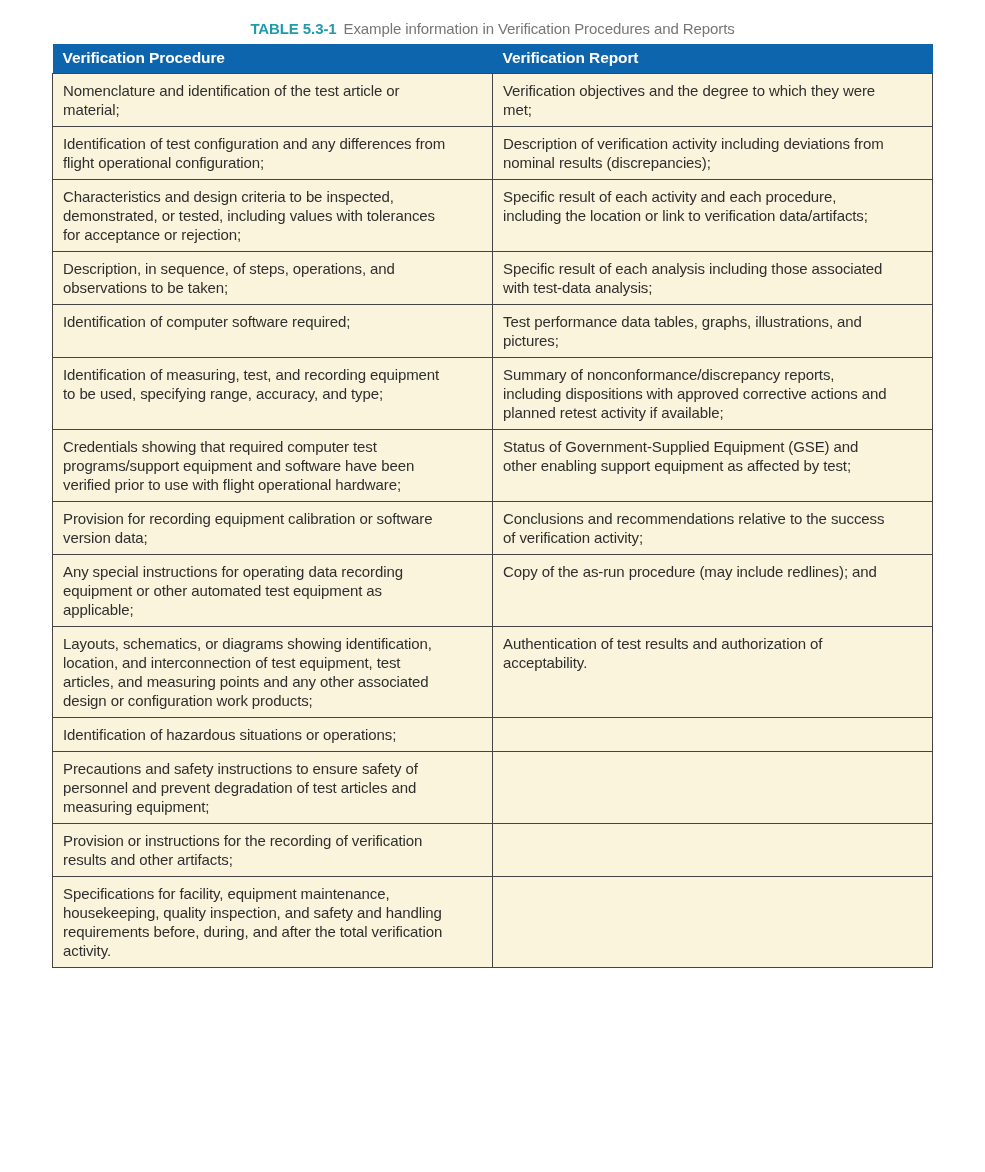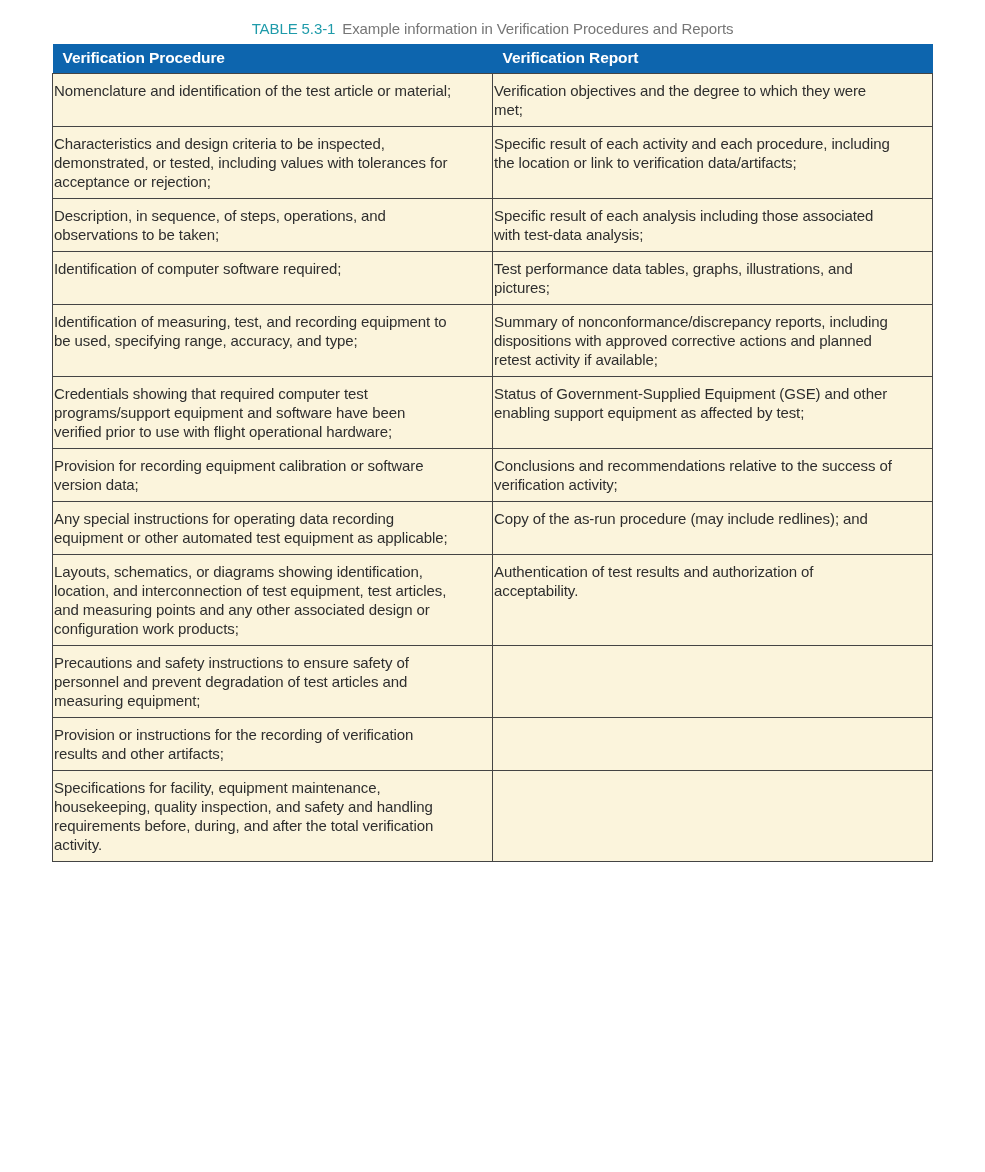--- a/index.html
+++ b/index.html
@@ -22,21 +22,21 @@
     top: 20px;
     left: 0;
     width: 100%;
     text-align: center;
     font-size: 15px;
     color: #767676;
     letter-spacing: -0.1px;
   }
   .caption-label {
     color: #1f9baa;
-    font-weight: normal;
+    font-weight: bold;
     margin-right: 7px;
   }
   table.vtable {
     position: absolute;
     top: 44px;
     left: 52px;
     width: 881px;
     border-collapse: collapse;
     table-layout: fixed;
   }
@@ -50,21 +50,21 @@
     padding: 5px 10px 6px 10px;
     height: 28px;
     box-sizing: border-box;
     border: none;
     letter-spacing: -0.1px;
   }
   table.vtable td {
     background: #fbf4dc;
     border: 1px solid #444444;
     vertical-align: top;
-    padding: 7px 38px 7px 1px;
+    padding: 7px 38px 7px 10px;
     font-size: 15px;
     line-height: 19px;
     color: #2e2e2e;
     letter-spacing: -0.1px;
     box-sizing: border-box;
   }
 </style>
 </head>
 <body>
 
@@ -84,20 +84,24 @@
         <th>Verification Procedure</th>
         <th>Verification Report</th>
       </tr>
     </thead>
     <tbody id="table-body">
   <tr>
     <td>Nomenclature and identification of the test article or material;</td>
     <td>Verification objectives and the degree to which they were met;</td>
   </tr>
 
+  <tr>
+    <td>Identification of test configuration and any differences from flight operational configuration;</td>
+    <td>Description of verification activity including deviations from nominal results (discrepancies);</td>
+  </tr>
 
 
   <tr>
     <td>Characteristics and design criteria to be inspected, demonstrated, or tested, including values with tolerances for acceptance or rejection;</td>
     <td>Specific result of each activity and each procedure, including the location or link to verification data/artifacts;</td>
   </tr>
 
   <tr>
     <td>Description, in sequence, of steps, operations, and observations to be taken;</td>
     <td>Specific result of each analysis including those associated with test-data analysis;</td>
@@ -126,20 +130,24 @@
   <tr>
     <td>Any special instructions for operating data recording equipment or other automated test equipment as applicable;</td>
     <td>Copy of the as-run procedure (may include redlines); and</td>
   </tr>
 
   <tr>
     <td>Layouts, schematics, or diagrams showing identification, location, and interconnection of test equipment, test articles, and measuring points and any other associated design or configuration work products;</td>
     <td>Authentication of test results and authorization of acceptability.</td>
   </tr>
 
+  <tr>
+    <td>Identification of hazardous situations or operations;</td>
+    <td></td>
+  </tr>
 
   <tr>
     <td>Precautions and safety instructions to ensure safety of personnel and prevent degradation of test articles and measuring equipment;</td>
     <td></td>
   </tr>
 
 
 
   <tr>
     <td>Provision or instructions for the recording of verification results and other artifacts;</td>

